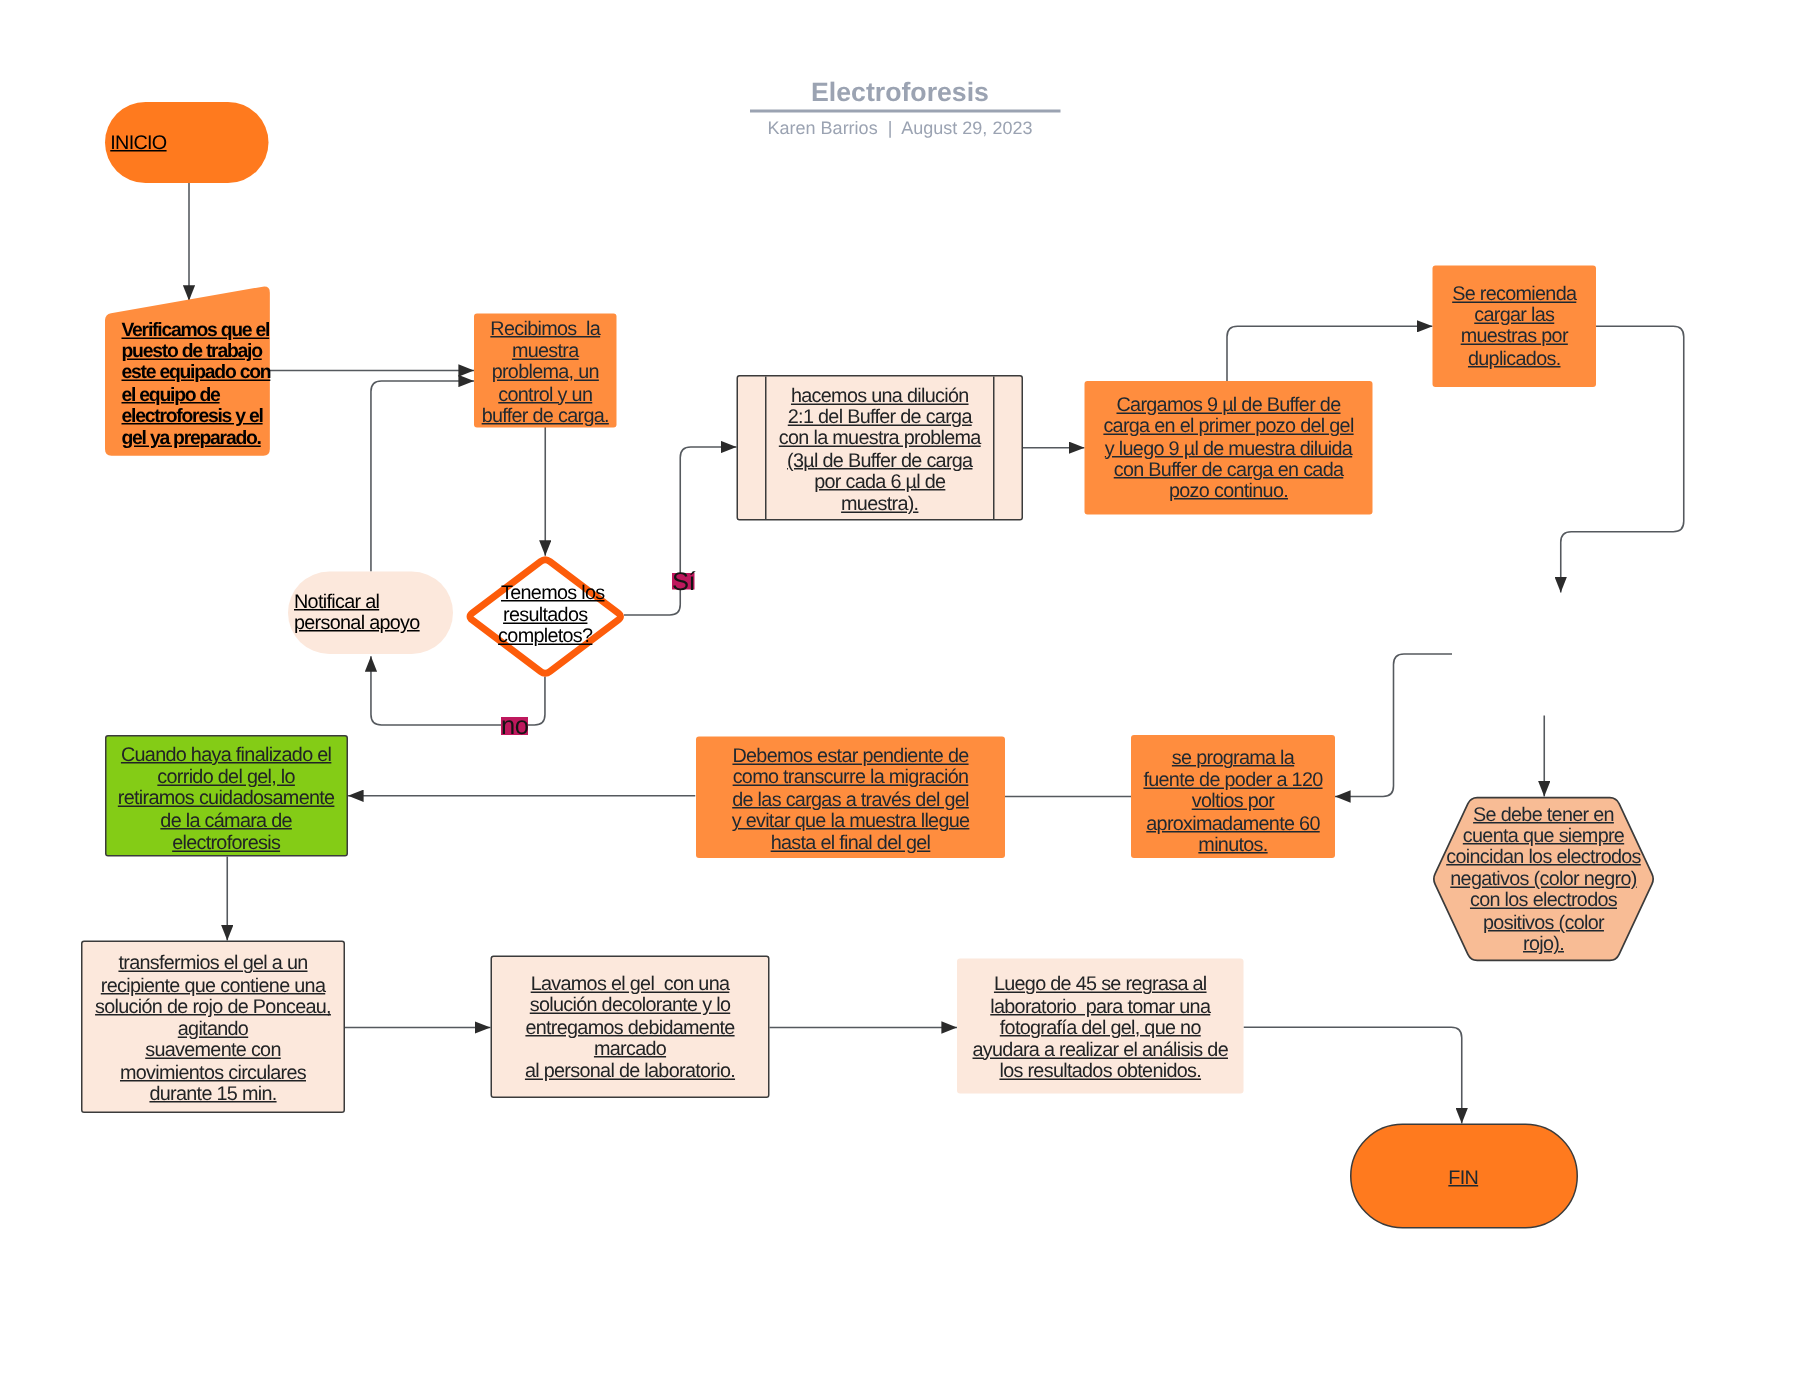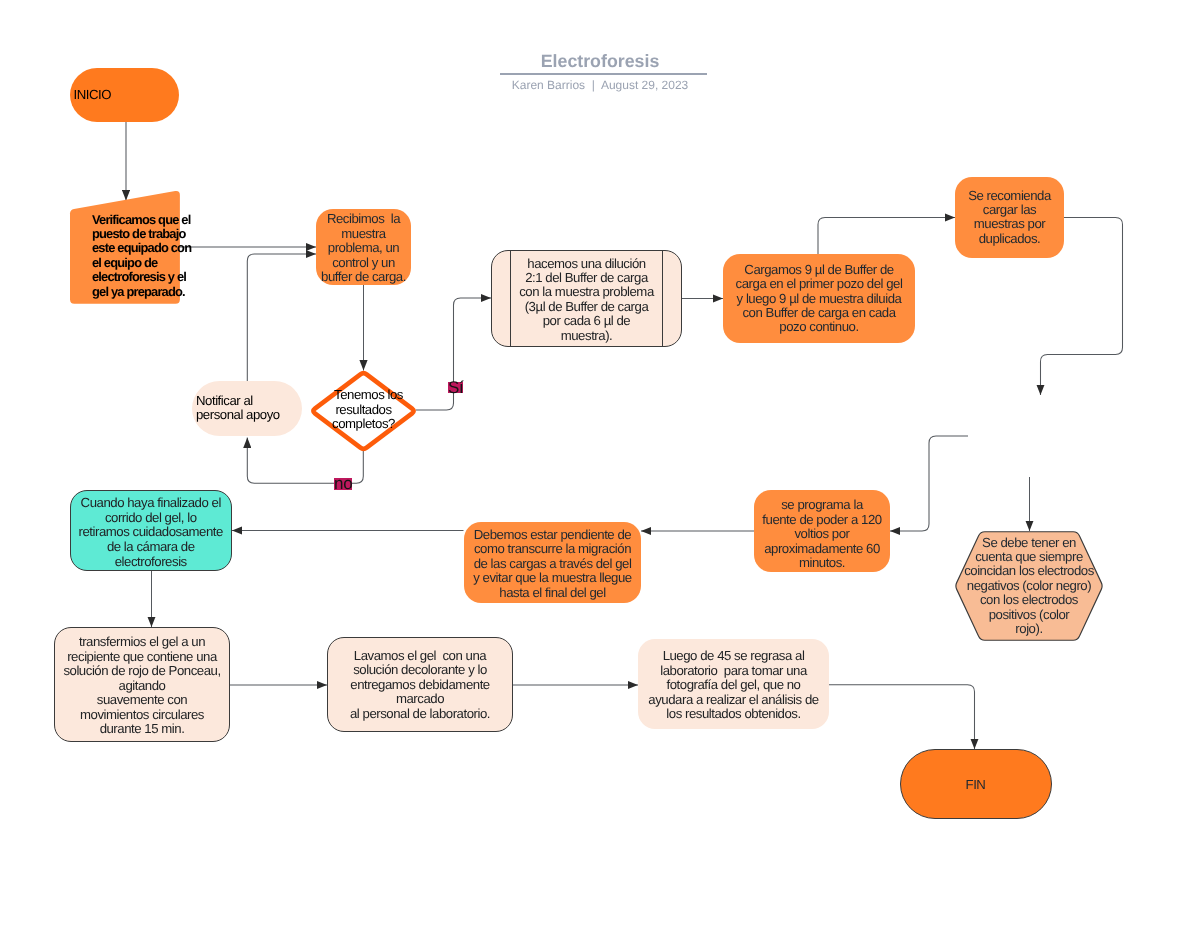--- a/index.html
+++ b/index.html
@@ -9,30 +9,30 @@
   #edges{position:absolute;left:0;top:0;width:1200px;height:927px;overflow:visible;}
 
   .hdr-title{position:absolute;left:0;top:51px;width:1200px;text-align:center;
     font-size:17.8px;line-height:20px;font-weight:bold;color:#9ba3b2;}
   .hdr-title span{display:inline-block;}
   .hdr-rule{position:absolute;left:499.6px;top:73.3px;width:207px;height:1.6px;background:#9ba3b2;}
   .hdr-sub{position:absolute;left:0;top:79.8px;width:1200px;text-align:center;font-size:12px;line-height:11px;color:#9ba3b2;}
   .hdr-sub span{display:inline-block;white-space:pre;}
 
   .node{position:absolute;box-sizing:border-box;display:flex;align-items:center;
-    justify-content:center;text-align:center;font-size:13.2px;letter-spacing:-0.46px;line-height:14.4px;color:#1f2830;}
+    justify-content:center;text-align:center;font-size:13.2px;letter-spacing:-0.46px;line-height:14.4px;color:#1f2830;text-decoration:underline;}
   .node .lbl{display:block;width:100%;position:relative;top:1.4px;z-index:2;white-space:pre;}
   .lbl-left{text-align:left;}
 
   .fill-dark{background:#ff7a1e;}
   .fill-mid{background:#ff8d3e;}
-  .fill-peach{background:#5eead4;color:#212325;}
+  .fill-peach{background:#84cc16;color:#212325;}
   .fill-light{background:#fce8dc;color:#212325;}
   .bd{border:1.15px solid #3b3b3b;}
-  .rr{border-radius:17px;align-items:center;}
+  .rr{border-radius:2px;align-items:center;}
   .stadium{border-radius:999px;}
 
   .node .shape{position:absolute;left:0;top:0;width:100%;height:100%;overflow:visible;}
   .pp-line{position:absolute;top:0;bottom:0;width:1px;background:#3b3b3b;z-index:1;}
   .pp-line.l{left:18px;}
   .pp-line.r{right:18px;}
 
   .bold-lbl{font-size:12.9px;letter-spacing:-0.82px;font-weight:bold;color:#000000;}
   .blk{color:#000000;}
 
@@ -95,21 +95,21 @@
   <div class="elbl" style="left:334px;top:478.2px;">no</div>
 
   <div class="node fill-dark stadium blk" style="left:70px;top:68px;width:109px;height:54px;justify-content:flex-start;">
     <span class="lbl lbl-left" style="padding-left:3.5px;position:relative;top:0.3px;">INICIO</span>
   </div>
 
   <div class="node slant bold-lbl" style="left:70px;top:190px;width:110px;height:115px;justify-content:flex-start;align-items:flex-end;">
     <svg class="shape" viewBox="0 0 110 115" preserveAspectRatio="none">
       <path d="M0,23.4 Q0.2,19.6 4.0,18.9 L105.2,1.1 Q109.9,0.5 109.9,5.0 L109.9,109.3 Q109.9,113.8 105.6,113.8 L4.3,113.8 Q0,113.8 0,109.3 Z" fill="#ff8d3e"></path>
     </svg>
-    <span class="lbl lbl-left" style="padding-left:22px;padding-bottom:7.3px;">Verificamos que el
+    <span class="lbl lbl-left" style="padding-left:11px;padding-bottom:7.3px;">Verificamos que el
 puesto de trabajo
 este equipado con
 el equipo de
 electroforesis y el
 gel ya preparado.</span>
   </div>
 
   <div class="node fill-mid rr" style="left:316px;top:209px;width:95px;height:76px;">
     <span class="lbl">Recibimos  la
 muestra
@@ -176,21 +176,21 @@
   </div>
 
   <div class="node fill-mid rr" style="left:754px;top:490px;width:136px;height:82px;">
     <span class="lbl" style="top:3.5px;">se programa la
 fuente de poder a 120
 voltios por
 aproximadamente 60
 minutos.</span>
   </div>
 
-  <div class="node fill-mid rr" style="left:464px;top:491px;width:177px;height:81px;margin-top:31px;">
+  <div class="node fill-mid rr" style="left:464px;top:491px;width:206px;height:81px;">
     <span class="lbl" style="position:relative;top:1.6px;">Debemos estar pendiente de
 como transcurre la migración
 de las cargas a través del gel
 y evitar que la muestra llegue
 hasta el final del gel</span>
   </div>
 
   <div class="node fill-peach rr bd" style="left:70px;top:490.2px;width:161.5px;height:81.3px;">
     <span class="lbl" style="line-height:14.75px;position:relative;top:1.8px;">Cuando haya finalizado el
 corrido del gel, lo

